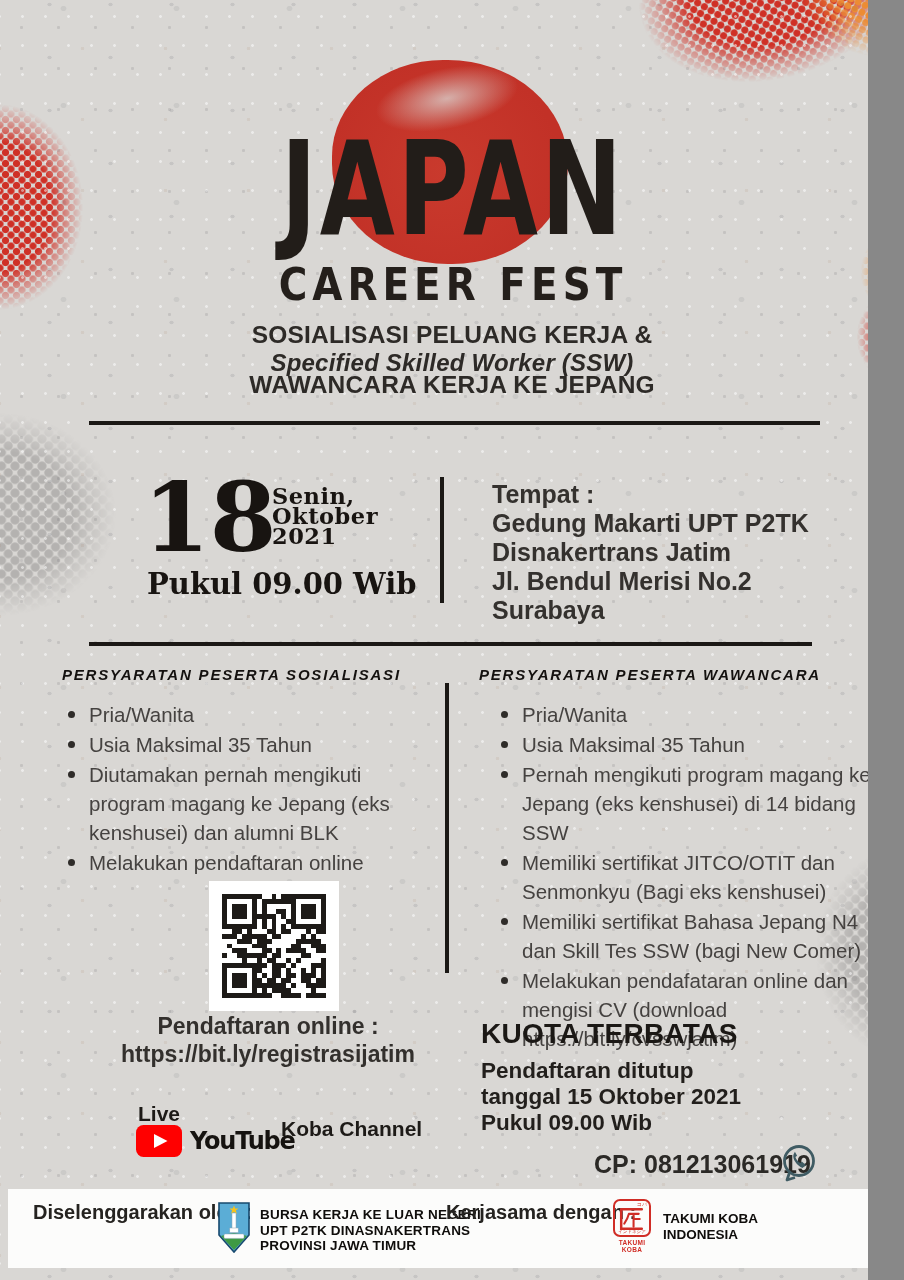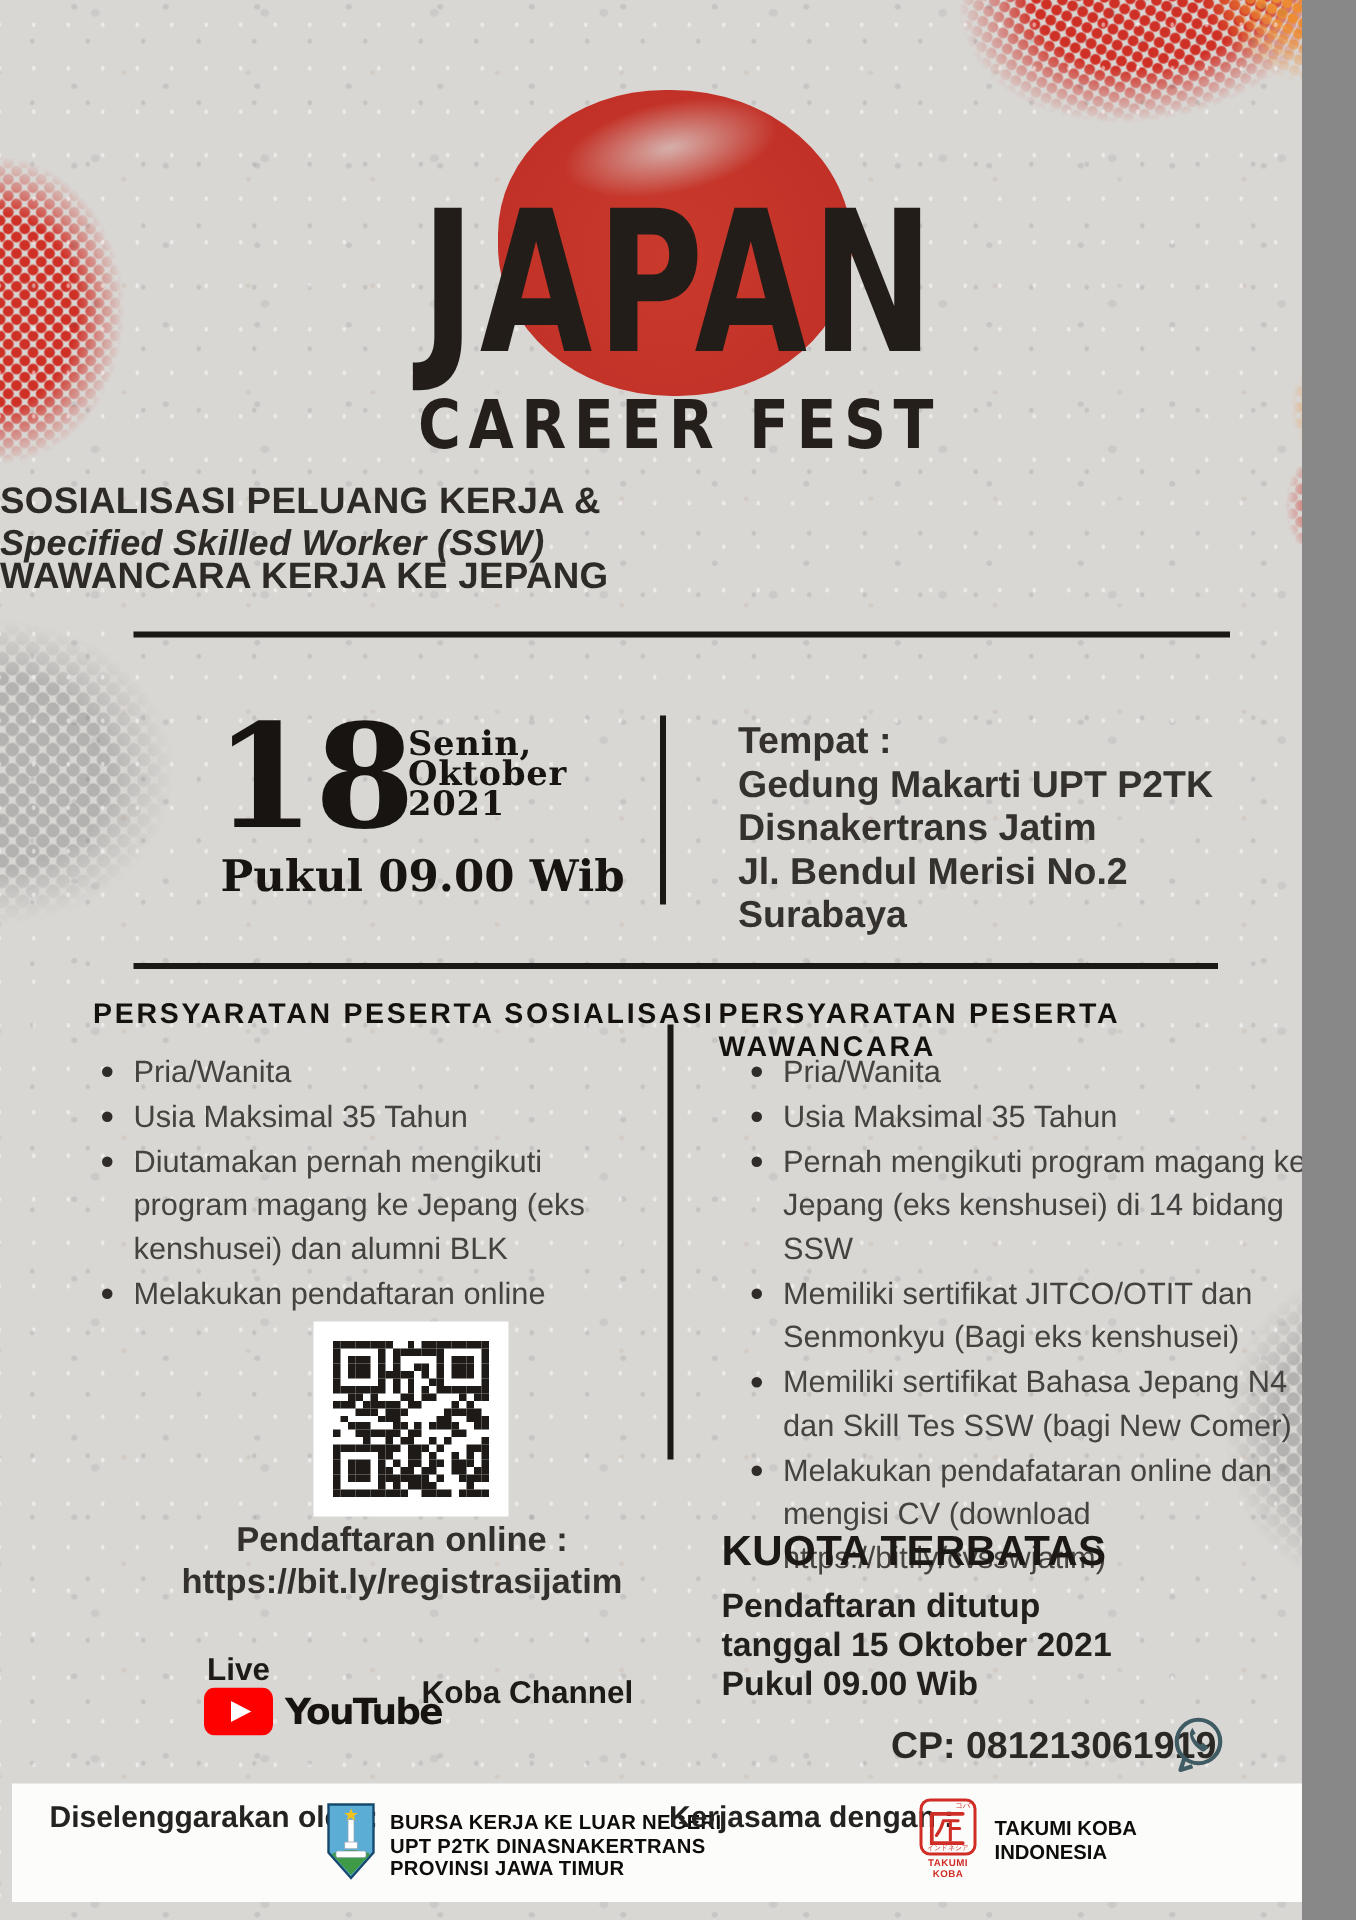--- a/index.html
+++ b/index.html
@@ -53,39 +53,39 @@
     font-size:97px; line-height:1; font-weight:bold; letter-spacing:3px;
     text-align:center; color:#221d19; transform:scaleY(1.35); transform-origin:50% 90%;
     font-family:"DejaVu Sans", sans-serif;
   }
   .title-sub{
     position:absolute; left:262px; width:382px; top:262px; z-index:3;
     font-size:39px; line-height:1; font-weight:bold; letter-spacing:5px;
     text-align:center; color:#241f1b; transform:scaleY(1.15); transform-origin:50% 0;
     font-family:"DejaVu Sans", sans-serif;
   }
-  .taglines{position:absolute; left:0; width:904px; top:324px; z-index:3;}
+  .taglines{position:absolute; left:0; width:904px; top:324px; text-align:center; z-index:3;}
   .tagline{font-size:24.5px; line-height:22px; font-weight:bold; color:#2d2a27; letter-spacing:.2px;}
   .tagline-italic{font-style:italic; font-size:24px; margin-top:6px; color:#2d2a27;}
 
   .rule{position:absolute; background:#1b1815; z-index:2;}
 
   
   .big-day{position:absolute; left:143px; top:470px; font-family:"DejaVu Serif", serif;
     font-weight:bold; font-size:96px; line-height:1; color:#181411; z-index:2;}
   .day-side{position:absolute; left:272px; top:486px; font-family:"DejaVu Serif", serif;
     font-weight:bold; font-size:22.5px; line-height:20px; color:#181411; letter-spacing:.5px; z-index:2;}
   .pukul{position:absolute; left:147px; top:567px; font-family:"DejaVu Serif", serif;
     font-weight:bold; font-size:29px; color:#181411; z-index:2;}
   .venue{position:absolute; left:492px; top:480px; font-size:25px; font-weight:bold;
     line-height:29px; color:#34312e; z-index:2;}
 
   
-  .col-head{position:absolute; top:666px; font-size:19px; font-weight:bold;
-    letter-spacing:1.8px; color:#14110f; z-index:2;}
+  .col-head{position:absolute; top:666px; font-size:15px; font-weight:bold;
+    letter-spacing:1.8px; color:#14110f; z-index:2;font-style:italic;}
   .req-list{position:absolute; top:700px; z-index:2; list-style:none; margin:0; padding:0;}
   .req-list li{
     position:relative; padding-left:25px; font-size:20.5px; line-height:29px;
     color:#454240; margin:0 0 1px 0; font-weight:normal;
   }
   .req-list li::before{
     content:""; position:absolute; left:4px; top:11px; width:7px; height:7px;
     border-radius:50%; background:#2f2c29;
   }
 

